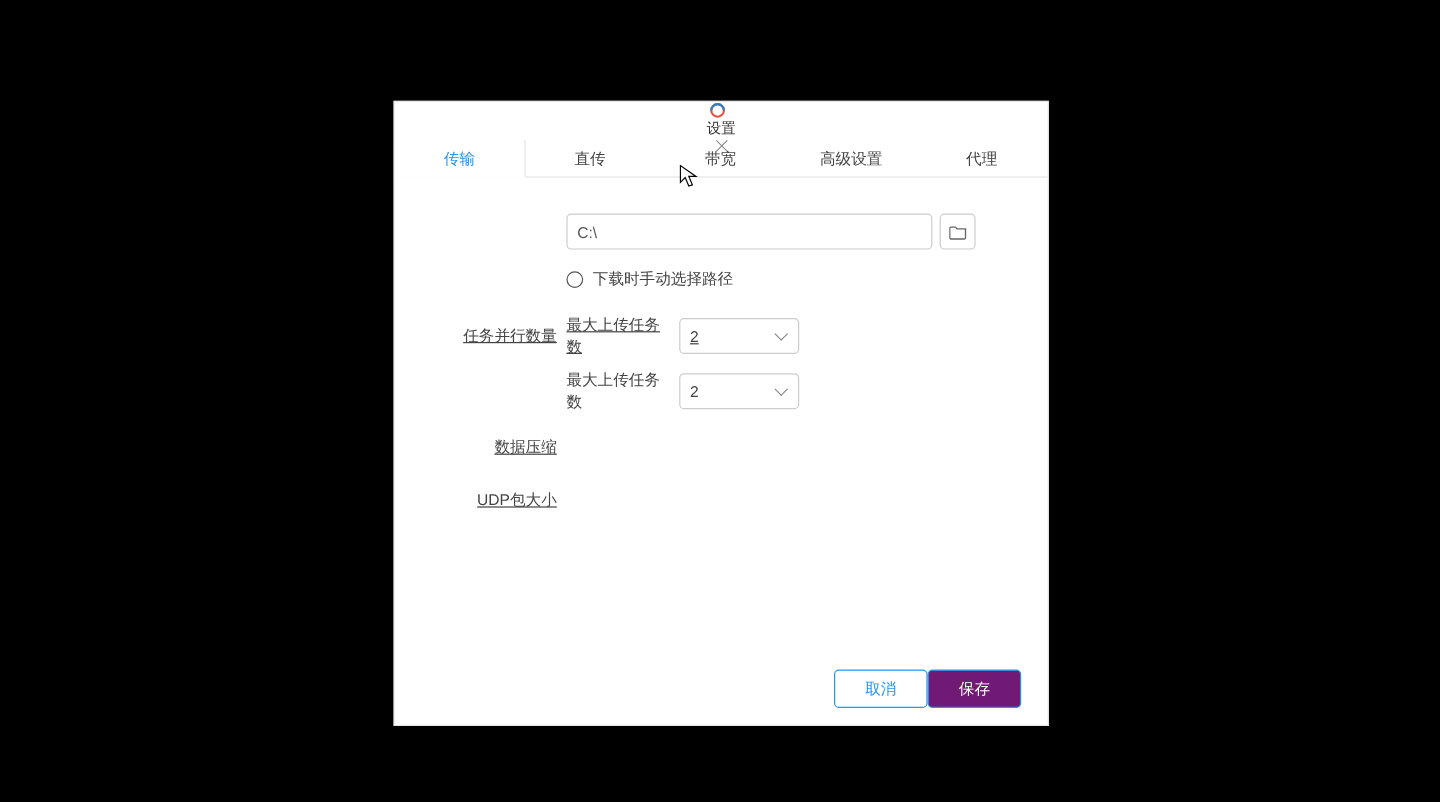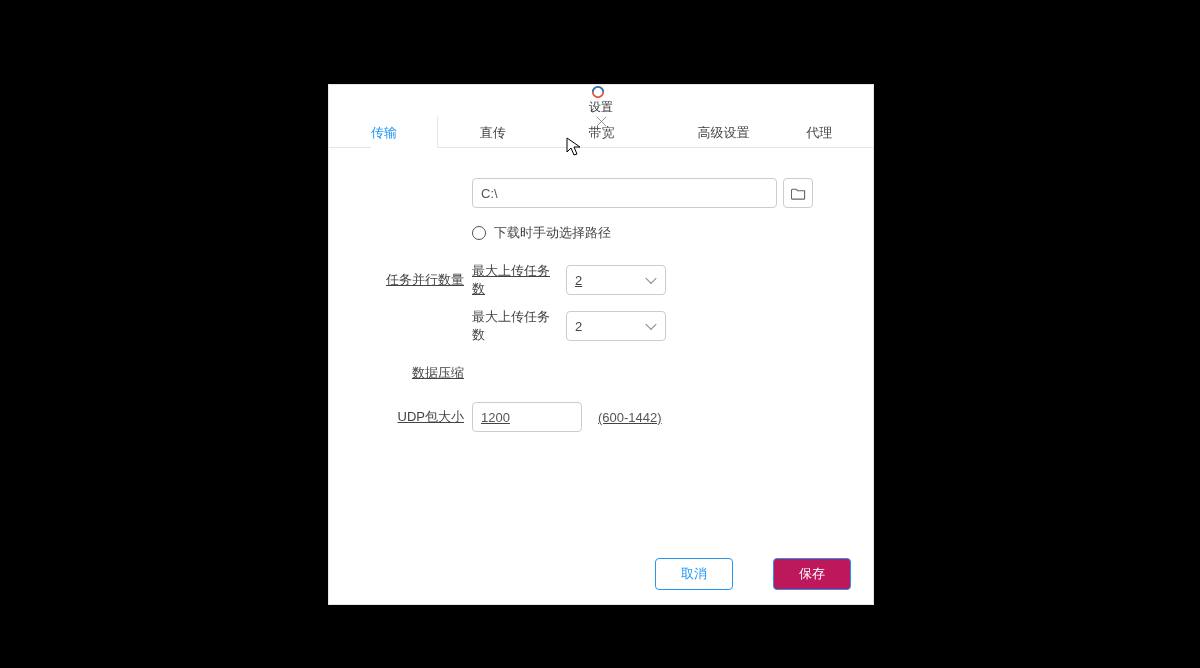--- a/index.html
+++ b/index.html
@@ -54,30 +54,30 @@
       font-size: 16px;
     }
     .tabs {
       display: flex;
       border-bottom: 1px solid #e5e5e5;
       padding: 0;
       height: 33px;
     }
     .tab {
       flex: 1;
+      text-align: center;
       padding: 7px 0;
       cursor: pointer;
       color: #444;
       font-size: 13px;
       border-top: 1px solid transparent;
       border-right: 1px solid transparent;
       background: transparent;
       position: relative;
       top: 1px;
-      margin-left: 42px;
     }
     .tab.active {
       color: #2296f3;
       background: #fff;
       border-right: 1px solid #e5e5e5;
       border-bottom: 1px solid #fff;
     }
     .content {
       flex: 1;
       padding: 30px 60px 20px 40px;
@@ -211,24 +211,23 @@
       font-size: 13px;
       cursor: pointer;
       padding: 0 20px;
     }
     .btn-cancel {
       background: #fff;
       color: #2296f3;
       border: 1px solid #2296f3;
     }
     .btn-save {
-      background: #be185d;
+      background: #701a75;
       color: #fff;
       border: 1px solid #2296f3;
-      margin-left: 40px;
     }
     .cursor-arrow {
       position: absolute;
       left: 566px;
       top: 137px;
       pointer-events: none;
       z-index: 100;
     }
   </style>
 </head>
@@ -303,24 +302,20 @@
         </div>
       </div>
     </div>
 
     <div class="form-row gap-top-sm">
       <div class="row-label">数据压缩</div>
     </div>
 
     <div class="form-row gap-top-sm">
       <div class="row-label">UDP包大小</div>
-      <div class="row-body">
-        <input class="text-input number" value="1200" style="">
-        <span class="hint">(600-1442)</span>
-      </div>
     </div>
 
   </div>
 
   <div class="footer">
     <div class="btn btn-cancel">取消</div>
     <div class="btn btn-save">保存</div>
   </div>
 </div>
 

